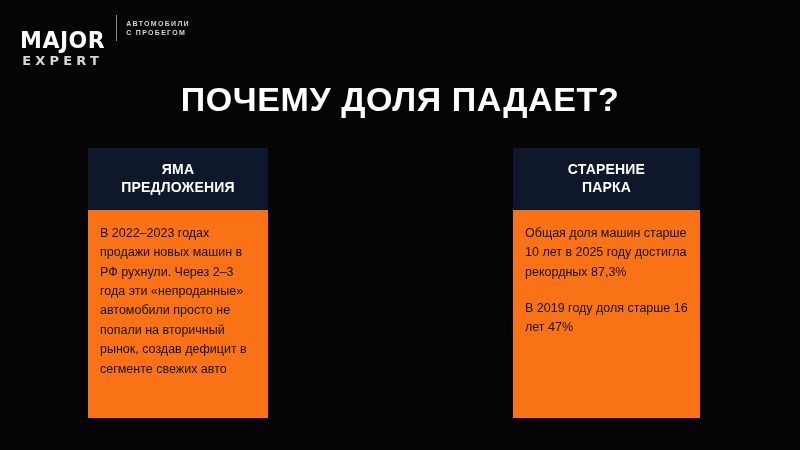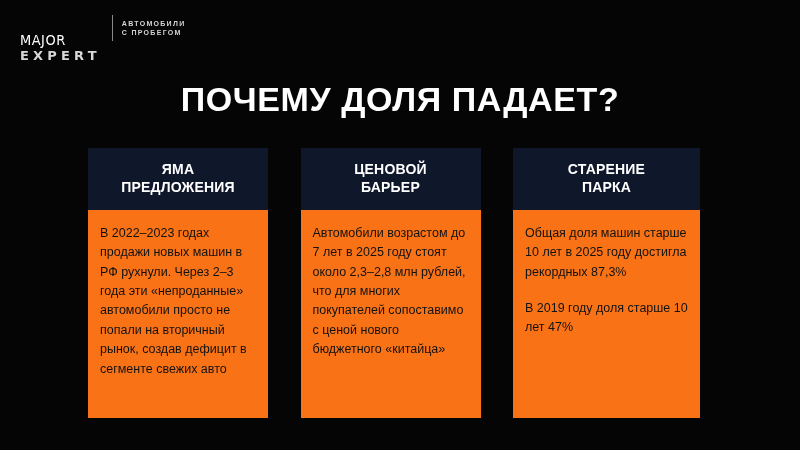--- a/index.html
+++ b/index.html
@@ -27,22 +27,22 @@
     height: 32px;
   }
   .logo-marks {
     display: flex;
     flex-direction: column;
     justify-content: center;
     line-height: 1;
   }
   .logo-major {
     color: #ffffff;
-    font-size: 13px;
-    font-weight: 400;
+    font-size: 22px;
+    font-weight: 700;
     letter-spacing: 0.5px;
     font-family: "DejaVu Sans", sans-serif;
     transform: scaleY(1.02);
     margin-top: 40px;
   }
   .logo-expert {
     color: #d8d8d8;
     font-size: 13px;
     font-weight: 700;
     letter-spacing: 4.2px;
@@ -154,36 +154,27 @@
     <div class="card card-1">
       <div class="card-header">
         <div>ЯМА</div>
         <div>ПРЕДЛОЖЕНИЯ</div>
       </div>
       <div class="card-body">
         <p>В 2022–2023 годах продажи новых машин в РФ рухнули. Через 2–3 года эти «непроданные» автомобили просто не попали на вторичный рынок, создав дефицит в сегменте свежих авто</p>
       </div>
     </div>
 
-    <div class="card card-2">
-      <div class="card-header">
-        <div>ЦЕНОВОЙ</div>
-        <div>БАРЬЕР</div>
-      </div>
-      <div class="card-body">
-        <p>Автомобили возрастом до 7 лет в 2025 году стоят около 2,3–2,8 млн рублей, что для многих покупателей сопоставимо с ценой нового бюджетного «китайца»</p>
-      </div>
-    </div>
 
     <div class="card card-3 card-wide">
       <div class="card-header">
         <div>СТАРЕНИЕ</div>
         <div>ПАРКА</div>
       </div>
       <div class="card-body">
         <p>Общая доля машин старше 10 лет в 2025 году достигла рекордных 87,3%</p>
-        <p>В 2019 году доля старше 10 лет 47%</p>
+        <p>В 2019 году доля старше 16 лет 47%</p>
       </div>
     </div>
 
   </div>
 
 </div>
 
 </body></html>

